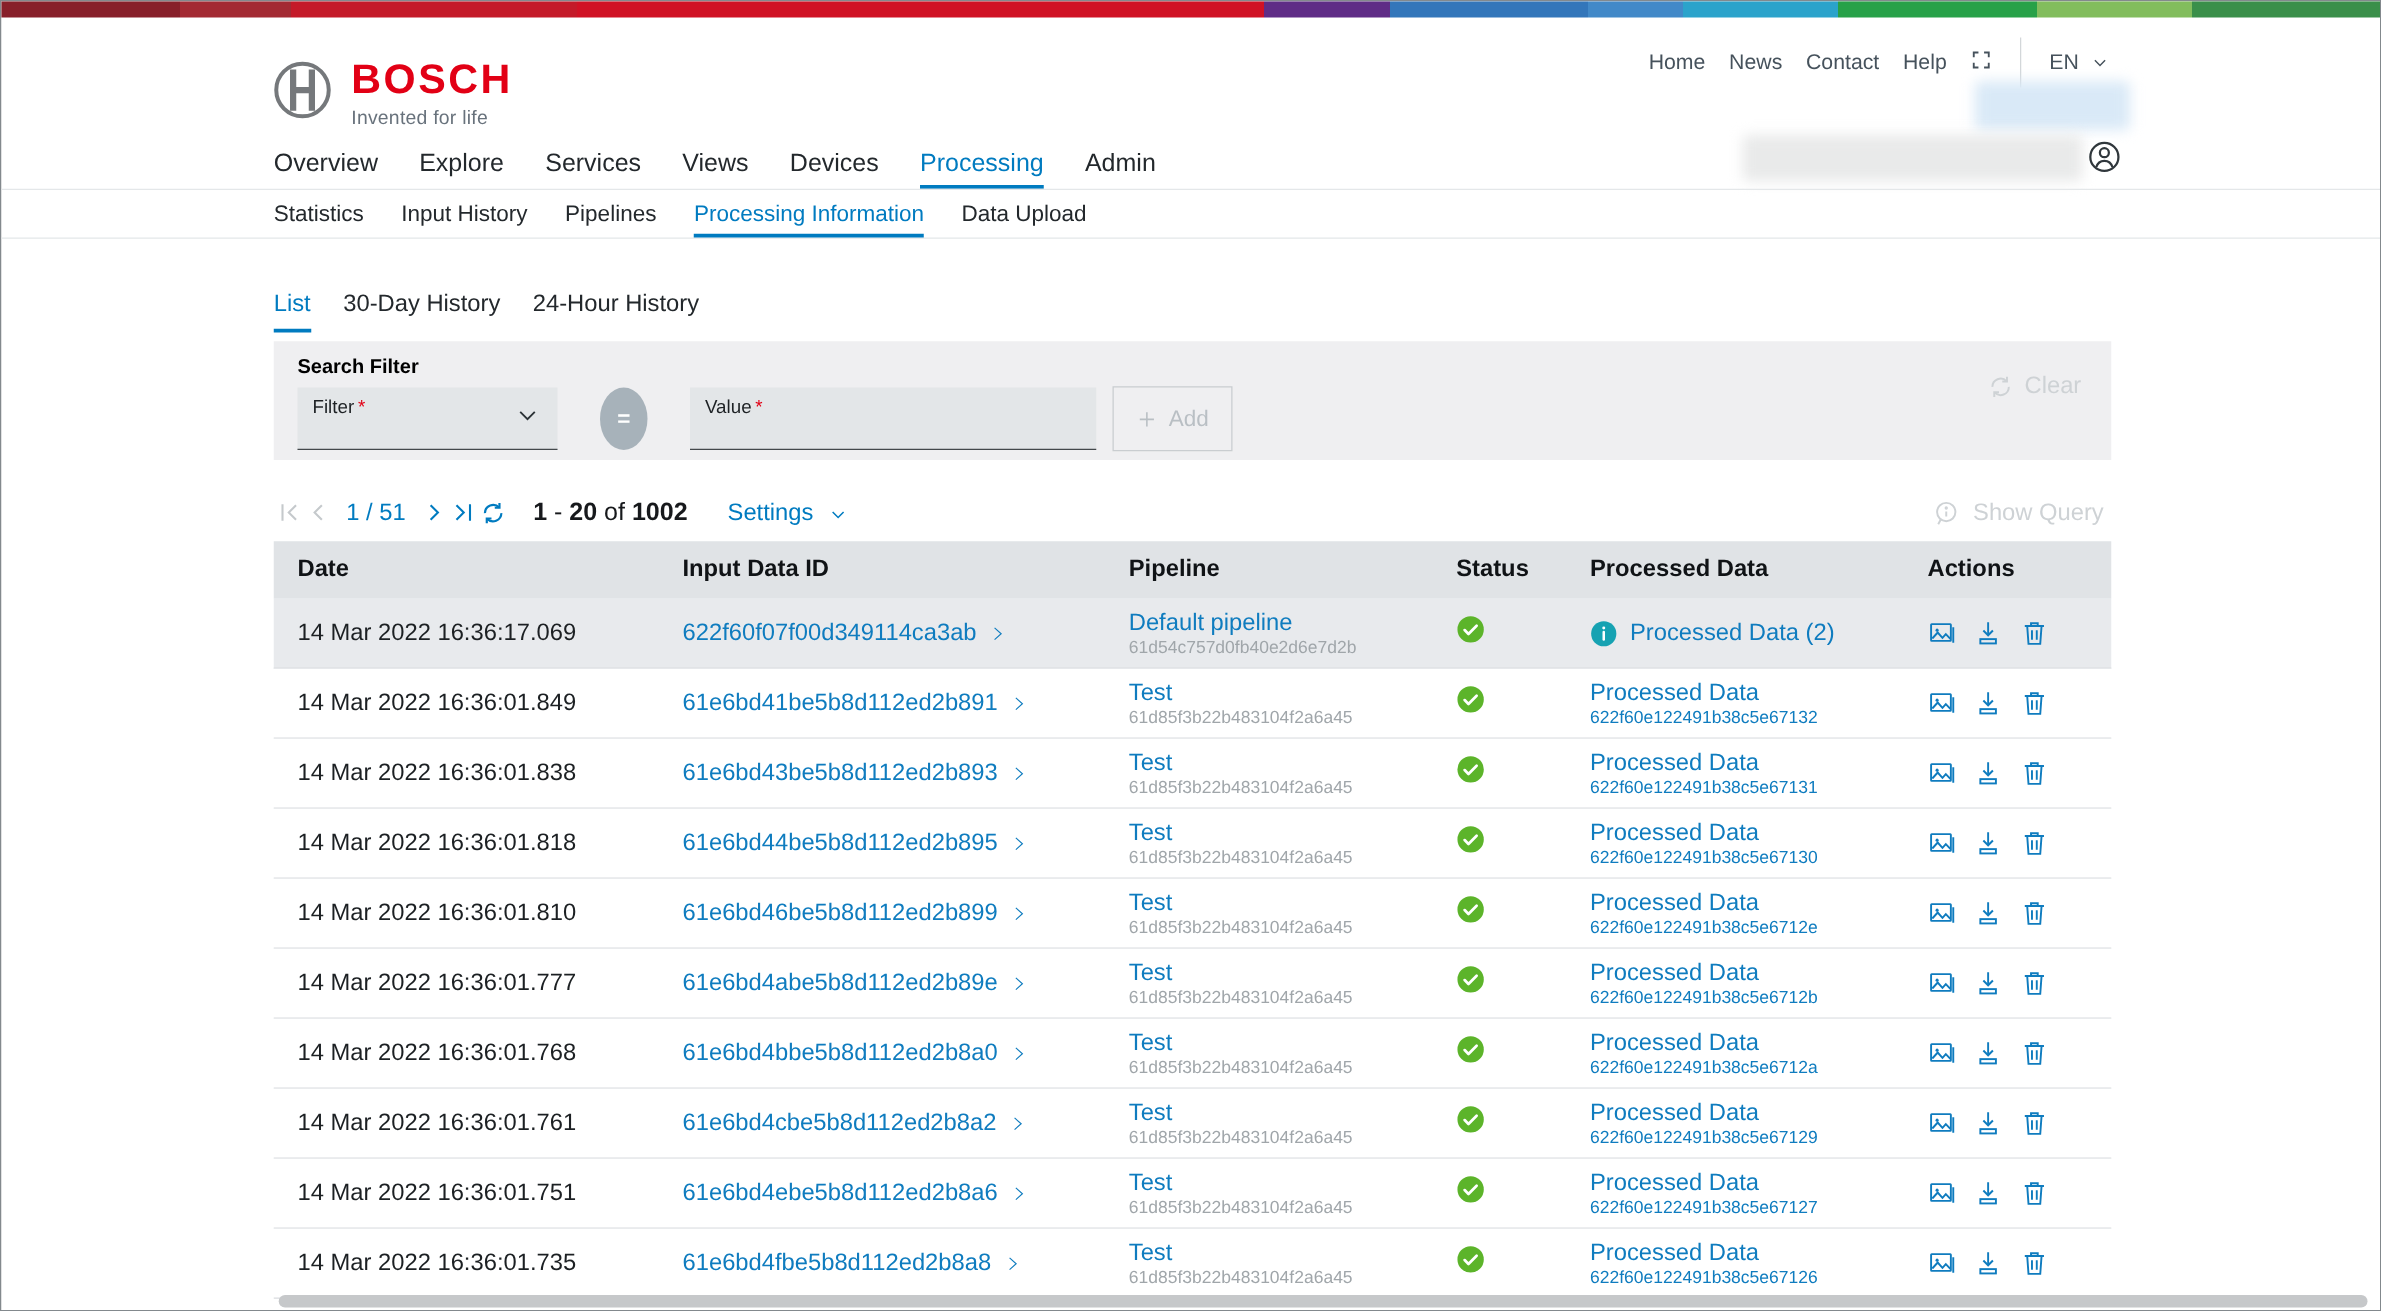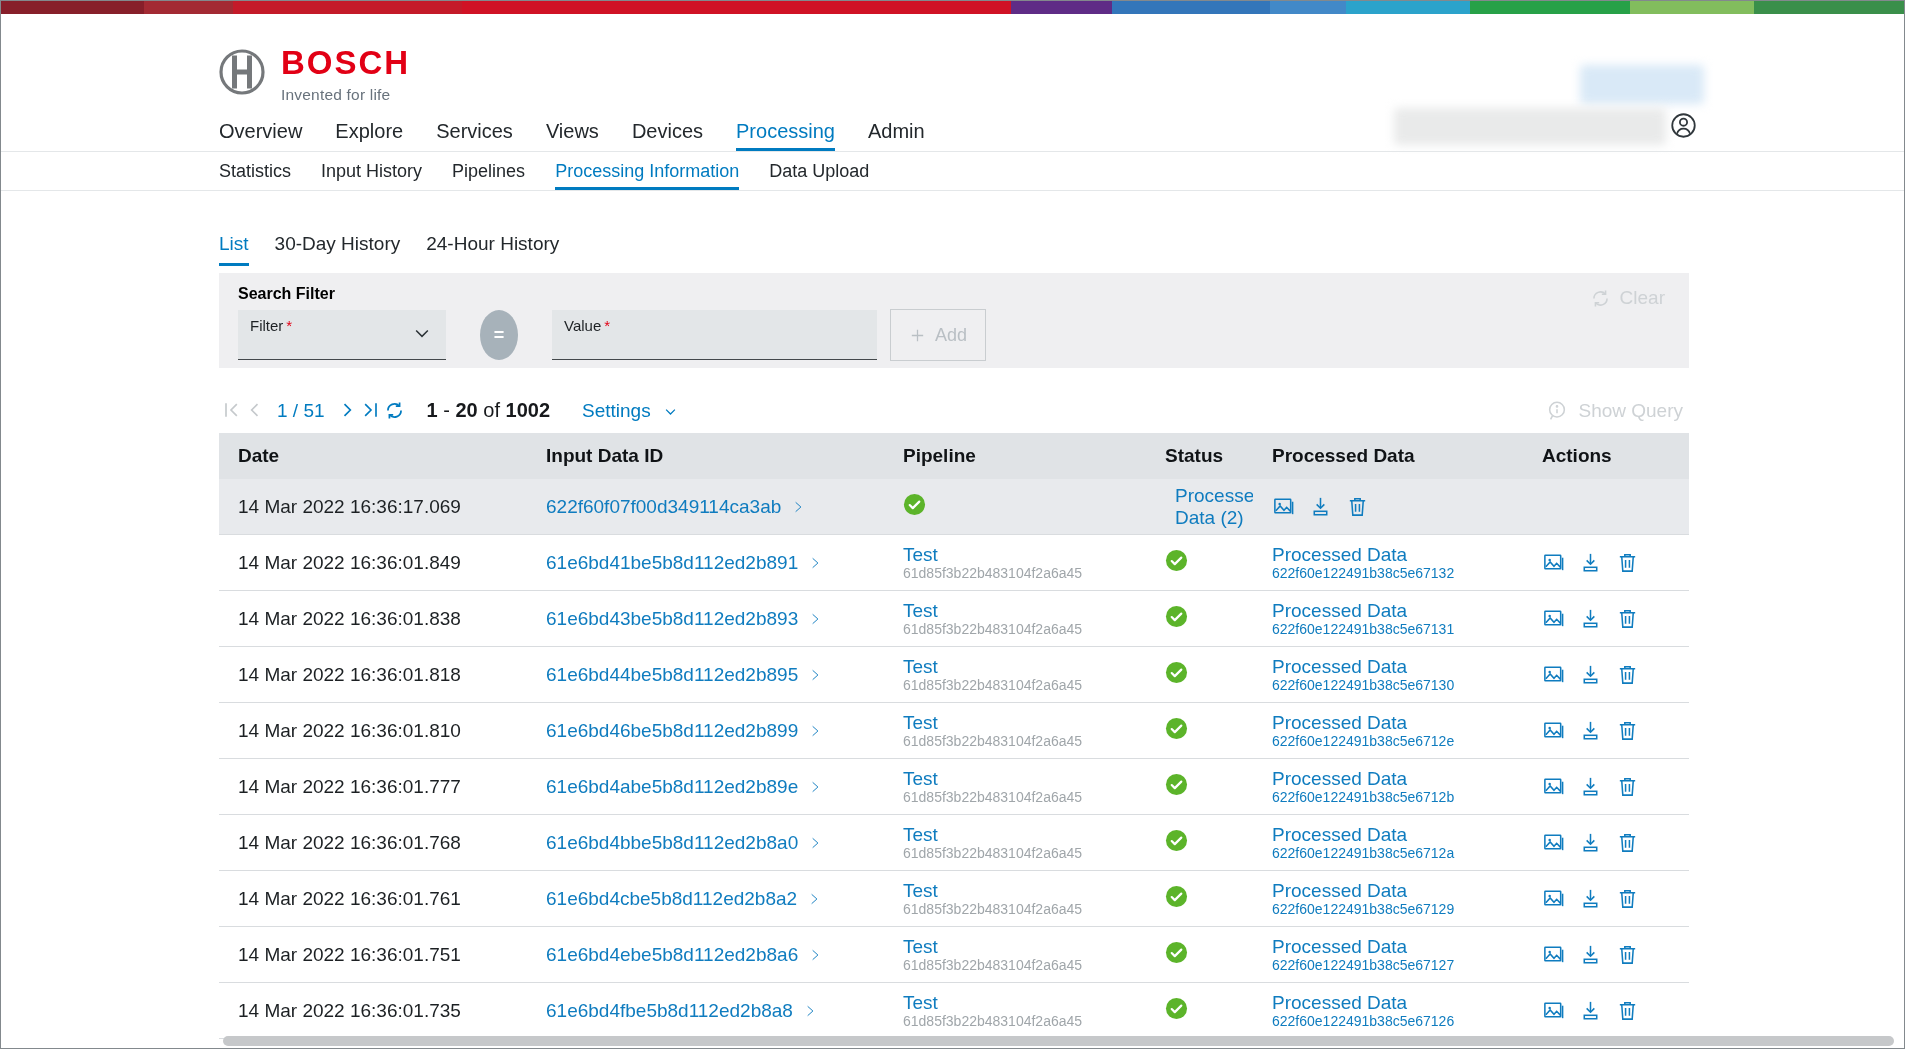--- a/index.html
+++ b/index.html
@@ -64,21 +64,21 @@
   .field .flabel { font-size:15px; color:#1d2124; }
   .req { color:#e20015; margin-left:3px; }
   .field-filter { width:208px; cursor:pointer; }
   .field-filter .sel-chevron { position:absolute; right:14px; bottom:12px; color:#2b3236; }
   .eq-badge { width:38px; height:50px; border-radius:50%; background:#a7b2ba; color:#fff;
     font-size:18px; font-weight:bold; display:flex; align-items:center; justify-content:center; margin:0 34px; }
   .field-value { width:325px; }
   .field-value input { position:absolute; left:12px; right:12px; bottom:4px; border:none; background:transparent; outline:none; font-size:17px; height:22px; font-family:"Liberation Sans",sans-serif; }
   .add-btn { margin-left:13px; width:96px; height:52px; border:1px solid #c9cdd0; background:transparent;
     color:#b9bfc4; font-size:18px; display:flex; align-items:center; justify-content:center; gap:9px; cursor:default; font-family:"Liberation Sans",sans-serif; }
-  .clear-btn { position:absolute; top:14px; right:24px; display:flex; align-items:center; gap:9px;
+  .clear-btn { position:absolute; top:25px; right:24px; display:flex; align-items:center; gap:9px;
     color:#ced2d5; font-size:19px; cursor:default; }
 
   
   .pager-row { position:relative; margin-top:14px; height:40px; display:flex; align-items:flex-end; }
   .pg-ic { display:flex; align-items:center; justify-content:center; width:24px; height:24px; cursor:pointer; }
   .pg-disabled { color:#c5c9cc; }
   .pg-blue { color:#007bc0; }
   .page-indicator { color:#007bc0; font-size:19px; margin:0 10px; }
   .range-text { margin-left:20px; font-size:20px; color:#17191c; }
   .range-text b { font-weight:bold; }
@@ -119,20 +119,38 @@
         <path d="M16.5 7.5v33M31.5 7.5v33" stroke="#75787b" stroke-width="5"></path>
         <path d="M16.5 24h15" stroke="#75787b" stroke-width="5"></path>
       </svg>
     </span>
     <span class="logo-text">
       <div class="brand">BOSCH</div>
       <div class="tagline">Invented for life</div>
     </span>
   </div>
 
+  <div class="top-links">
+    <span class="lnk">Home</span>
+    <span class="lnk">News</span>
+    <span class="lnk">Contact</span>
+    <span class="lnk">Help</span>
+    <span class="lnk">
+      <svg width="18" height="18" viewBox="0 0 24 24" fill="none" stroke="currentColor" stroke-width="2">
+        <path d="M4 9V4h5M15 4h5v5M20 15v5h-5M9 20H4v-5"></path>
+      </svg>
+    </span>
+    <span class="vdiv"></span>
+    <span class="lang">
+      <span>EN</span>
+      <svg width="14" height="14" viewBox="0 0 24 24" fill="none" stroke="currentColor" stroke-width="2">
+          <path d="M5 9l7 7 7-7"></path>
+        </svg>
+    </span>
+  </div>
 
   <div class="redact-blue"></div>
   <div class="redact-grey"></div>
   <span class="person">
     <svg width="27" height="27" viewBox="0 0 24 24" fill="none" stroke="currentColor" stroke-width="1.6">
       <circle cx="12" cy="12" r="10"></circle>
       <circle cx="12" cy="9" r="3.2"></circle>
       <path d="M6.2 19.4c.9-3 3.1-4.6 5.8-4.6s4.9 1.6 5.8 4.6"></path>
     </svg>
   </span>
@@ -266,20 +284,24 @@
   <div class="trow highlight">
     <div class="cell cell-date">14 Mar 2022 16:36:17.069</div>
     <div class="cell">
       <span class="id-link">
         <span>622f60f07f00d349114ca3ab</span>
         <svg width="14" height="14" viewBox="0 0 24 24" fill="none" stroke="currentColor" stroke-width="1.6">
                   <path d="M8 4l9 8-9 8"></path>
                 </svg>
       </span>
     </div>
+    <div class="cell two-line">
+      <div class="l1">Default pipeline</div>
+      <div class="l2 pl-id">61d54c757d0fb40e2d6e7d2b</div>
+    </div>
     <div class="cell">
       <svg width="23" height="23" viewBox="0 0 24 24">
         <circle cx="12" cy="12" r="11" fill="#5cb42a"></circle>
         <path d="M7 12.6l3.2 3.2L17 9" fill="none" stroke="#fff" stroke-width="2.3" stroke-linecap="round" stroke-linejoin="round"></path>
       </svg>
     </div>
     <div class="cell">
       <span class="proc-info">
         <svg width="22" height="22" viewBox="0 0 24 24">
           <circle cx="12" cy="12" r="11" fill="#16a2b2"></circle>

